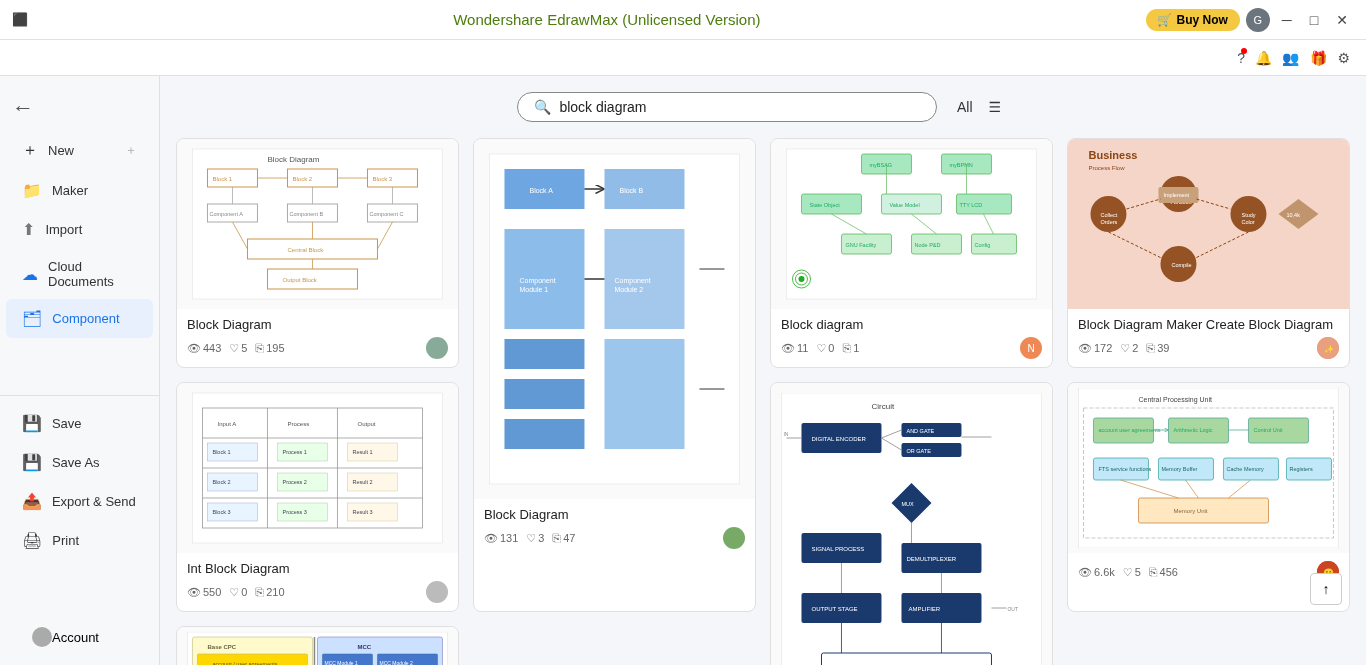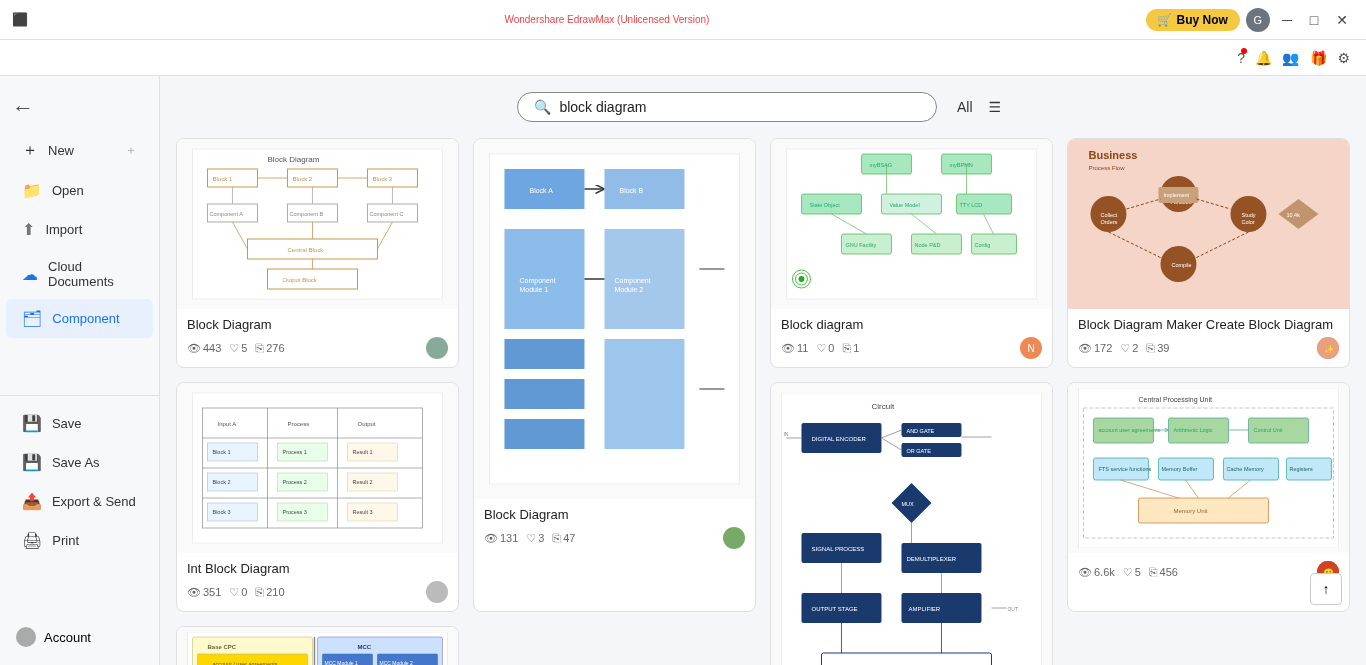--- a/index.html
+++ b/index.html
@@ -10,21 +10,21 @@
       height: 40px;
       background: #fff;
       display: flex;
       align-items: center;
       justify-content: space-between;
       padding: 0 12px;
       border-bottom: 1px solid #e0e0e0;
       flex-shrink: 0;
     }
     .title-bar-left { display: flex; align-items: center; gap: 8px; }
-    .title-bar-center { font-size: 10px; color: #ef4444; margin-left: 40px; }
+    .title-bar-center { font-size: 15px; color: #4d7c0f; margin-left: 40px; }
     .title-bar-right { display: flex; align-items: center; gap: 6px; }
     .buy-now-btn {
       background: #f5c842;
       border: none;
       border-radius: 16px;
       padding: 4px 12px;
       font-size: 12px;
       font-weight: 600;
       cursor: pointer;
       display: flex; align-items: center; gap: 4px;
@@ -202,21 +202,21 @@
     </div>
 
     <div class="sidebar-item">
       <span class="sidebar-item-icon">＋</span>
       <span>New</span>
       <span style="margin-left:auto;font-size:12px;color:#aaa;">＋</span>
     </div>
 
     <div class="sidebar-item">
       <span class="sidebar-item-icon" style="color:#1a73e8;">📁</span>
-      <span>Open</span>
+      <span>Maker</span>
     </div>
 
     <div class="sidebar-item">
       <span class="sidebar-item-icon" style="color:#777;">⬆</span>
       <span>Import</span>
     </div>
 
     <div class="sidebar-item">
       <span class="sidebar-item-icon" style="color:#1a73e8;">☁</span>
       <span>Cloud Documents</span>
@@ -239,21 +239,21 @@
       <div class="sidebar-item">
         <span class="sidebar-item-icon">📤</span>
         <span>Export &amp; Send</span>
       </div>
       <div class="sidebar-item">
         <span class="sidebar-item-icon">🖨</span>
         <span>Print</span>
       </div>
     </div>
 
-    <div style="margin-top: auto; padding: 10px 16px; display:flex; align-items:center; gap:8px; font-size:13px;">
+    <div style="margin-top: auto; padding: 10px 32px; display:flex; align-items:center; font-size:13px;">
       <span style="width:20px;height:20px;border-radius:50%;background:#aaa;display:inline-block;"></span>
       <span>Account</span>
     </div>
   </div>
 
   <div class="content-area">
 
     <div class="search-container">
       <div class="search-bar">
         <span class="search-icon">🔍</span>
@@ -307,21 +307,21 @@
               <div class="stat">
                 <span>👁</span>
                 <span>443</span>
               </div>
               <div class="stat">
                 <span>♡</span>
                 <span>5</span>
               </div>
               <div class="stat">
                 <span>⎘</span>
-                <span>276</span>
+                <span>195</span>
               </div>
             </div>
             <div class="card-avatar" style="background:#8a9;"></div>
           </div>
         </div>
       </div>
 
       <div class="card" style="grid-row: span 2;">
         <div class="card-img" style="height: 360px;">
           <svg width="95%" height="340" viewBox="0 0 260 340">
@@ -526,21 +526,21 @@
             <rect x="160" y="115" width="50" height="18" fill="#fff8e8" stroke="#cca" stroke-width="0.5"></rect>
             <text x="165" y="126" font-size="5.5" fill="#445">Result 3</text>
           </svg>
         </div>
         <div class="card-info">
           <div class="card-title">Int Block Diagram</div>
           <div class="card-stats">
             <div class="card-stats-left">
               <div class="stat">
                 <span>👁</span>
-                <span>351</span>
+                <span>550</span>
               </div>
               <div class="stat">
                 <span>♡</span>
                 <span>0</span>
               </div>
               <div class="stat">
                 <span>⎘</span>
                 <span>210</span>
               </div>
             </div>

